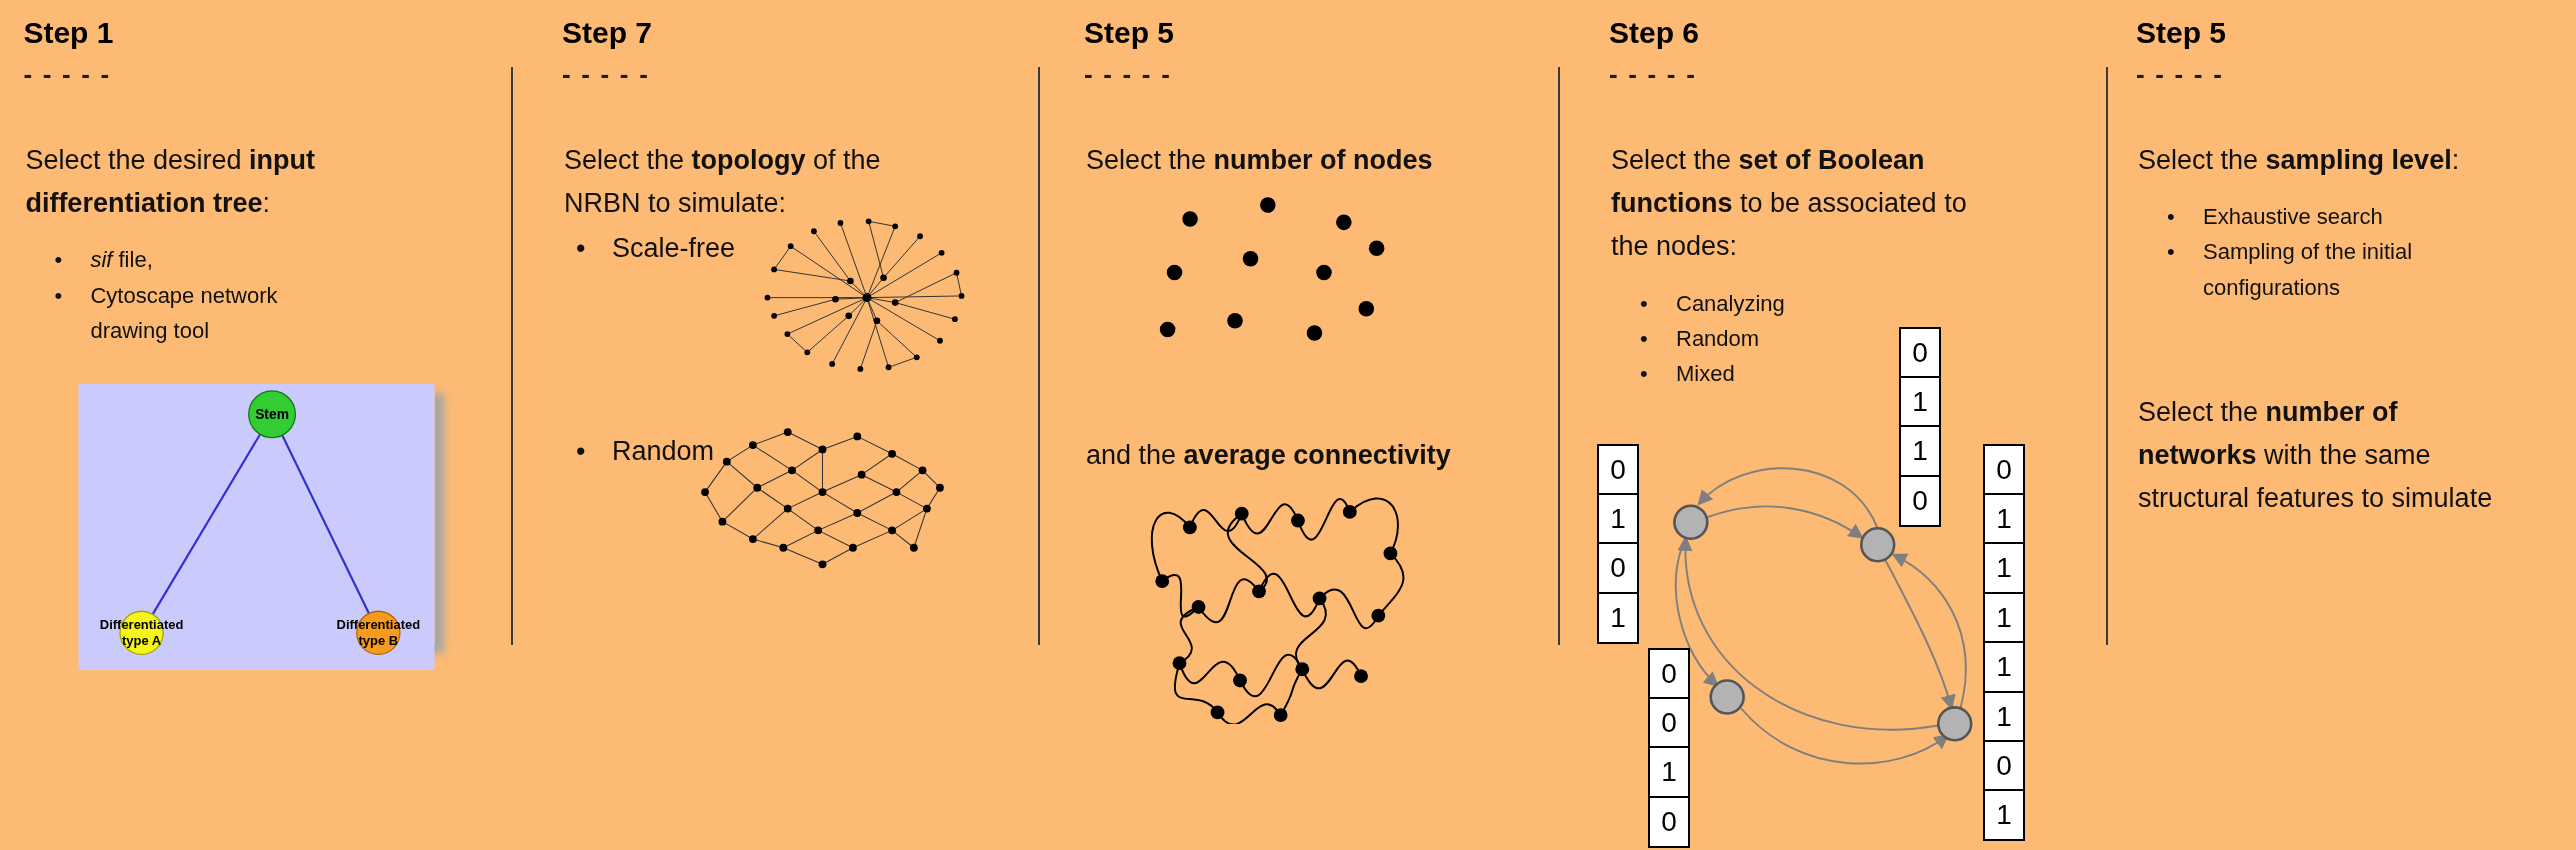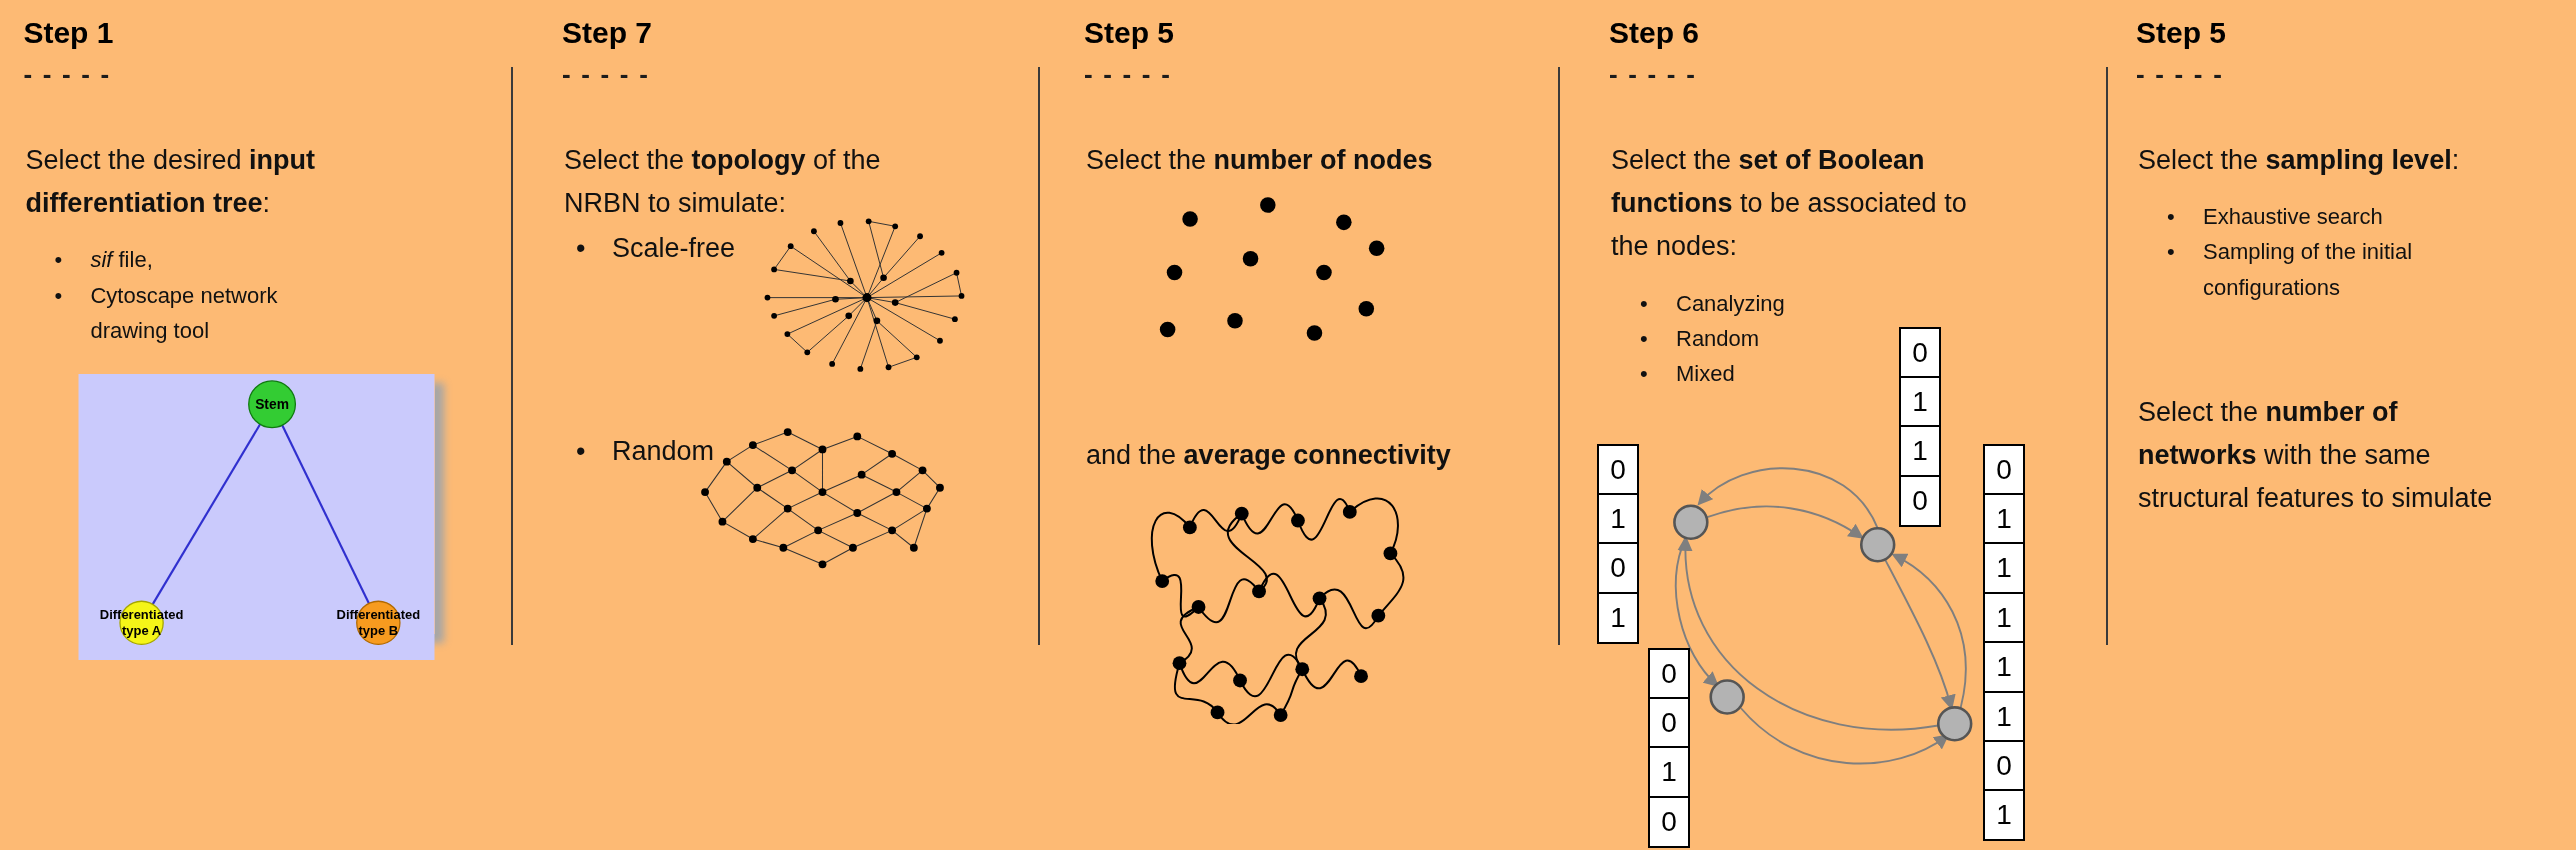--- a/index.html
+++ b/index.html
@@ -13,21 +13,21 @@
   .col { position: absolute; top: 15.6px; }
   .step-title { font-size: 30px; font-weight: bold; color: #000; margin: 0 0 10.4px 0; line-height: 1.15; }
   .dashes { font-size: 26px; font-weight: bold; color: #1c1c1c; margin: 0 0 50px 0; letter-spacing: 1.7px; line-height: 1.1; }
   .intro, .para { font-size: 27px; line-height: 1.6; margin: 2px; color: #111; }
   .bullets { list-style: none; margin: 17px; padding: 0; font-size: 22px; line-height: 1.6; }
   .bullet { position: relative; padding-left: 50px; }
   .bullet::before { content: "\2022"; position: absolute; left: 14px; top: 0; }
   .vdiv { position: absolute; top: 67px; height: 578px; width: 1.7px; background: #3a3a3a; }
 
   
-  .tree-figure { position: relative; margin: 26px 0 0 55px; width: 357px; height: 260px;
+  .tree-figure { position: relative; margin: 36px 0 0 55px; width: 357px; height: 260px;
                  box-shadow: 8.7px 8.7px 7.8px #a6a6a6; }
   .tree-figure svg { display: block; }
   .tree-label { font-family: "Liberation Sans", sans-serif; font-weight: bold; fill: #000; text-anchor: middle; }
   .tree-label.stem { font-size: 16px; }
   .tree-label.small { font-size: 15px; }
 
   
   .net-edges { stroke: #333; stroke-width: 1.2; fill: none; }
   .net-dot { fill: #000; }
   .squiggle { stroke: #000; stroke-width: 2.3; fill: none; }

